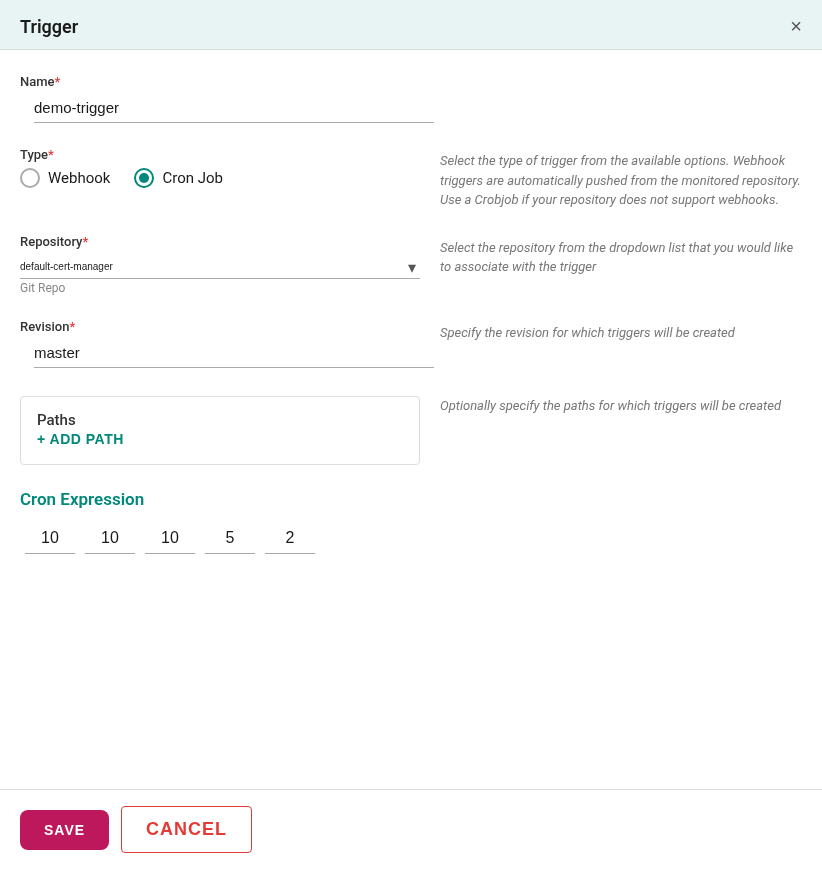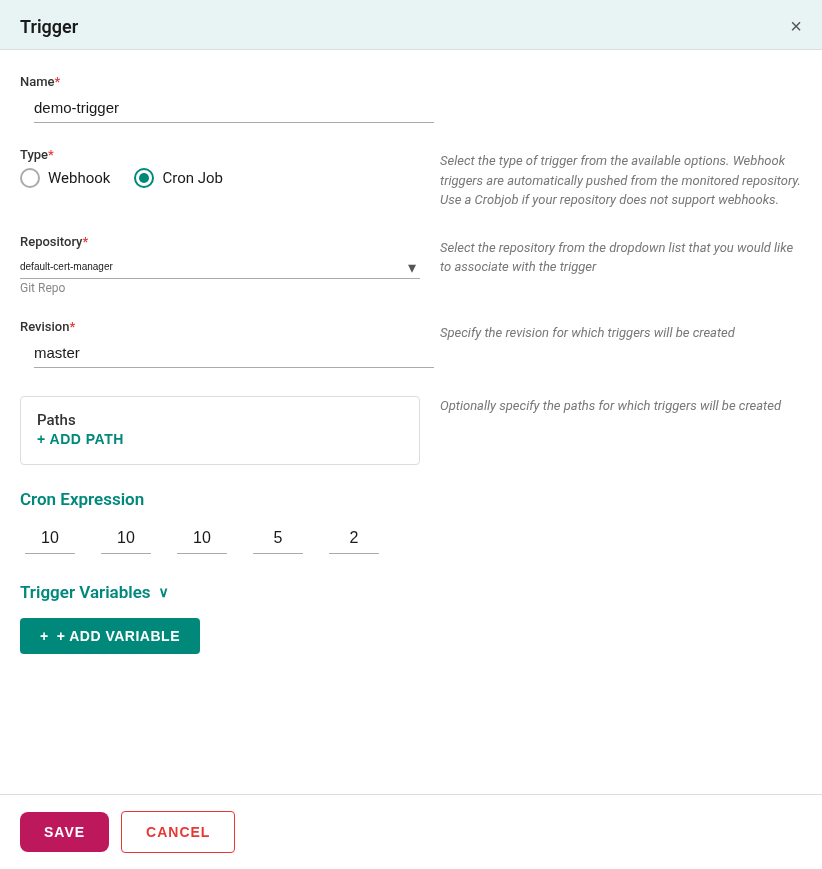--- a/index.html
+++ b/index.html
@@ -174,21 +174,21 @@
     }
     .section-heading {
       font-size: 17px;
       font-weight: 600;
       color: #00897b;
       margin-bottom: 16px;
     }
     .cron-row {
       display: flex;
       align-items: flex-end;
-      gap: 16px;
+      gap: 0;
     }
     .cron-field {
       display: flex;
       flex-direction: column;
       align-items: center;
       min-width: 60px;
     }
     .cron-input {
       border: none;
       border-bottom: 1px solid #aaa;
@@ -255,21 +255,21 @@
       letter-spacing: 1px;
       text-transform: uppercase;
       min-width: 80px;
     }
     .cancel-btn {
       background: #fff;
       color: #e53935;
       border: 1px solid #e53935;
       border-radius: 4px;
       padding: 12px 24px;
-      font-size: 14px;
+      font-size: 18px;
       font-weight: 700;
       cursor: pointer;
       letter-spacing: 1px;
       text-transform: uppercase;
       min-width: 100px;
     }
     .cron-section-row {
       display: flex;
       gap: 20px;
       margin-bottom: 28px;
@@ -388,30 +388,20 @@
           <div class="cron-field">
             <input class="cron-input" type="text" value="5" style="">
           </div>
           <div class="cron-field">
             <input class="cron-input" type="text" value="2" style="">
           </div>
         </div>
       </div>
     </div>
 
-    <div class="vars-section">
-      <div class="trigger-vars-heading">
-        <span>Trigger Variables</span>
-        <span class="chevron-icon">∨</span>
-      </div>
-      <button class="add-variable-btn">
-        <span>+</span>
-        <span>+ ADD VARIABLE</span>
-      </button>
-    </div>
 
   </div>
 
   <div class="modal-footer">
     <button class="save-btn">SAVE</button>
     <button class="cancel-btn">CANCEL</button>
   </div>
 </div>
 
 </body></html>

